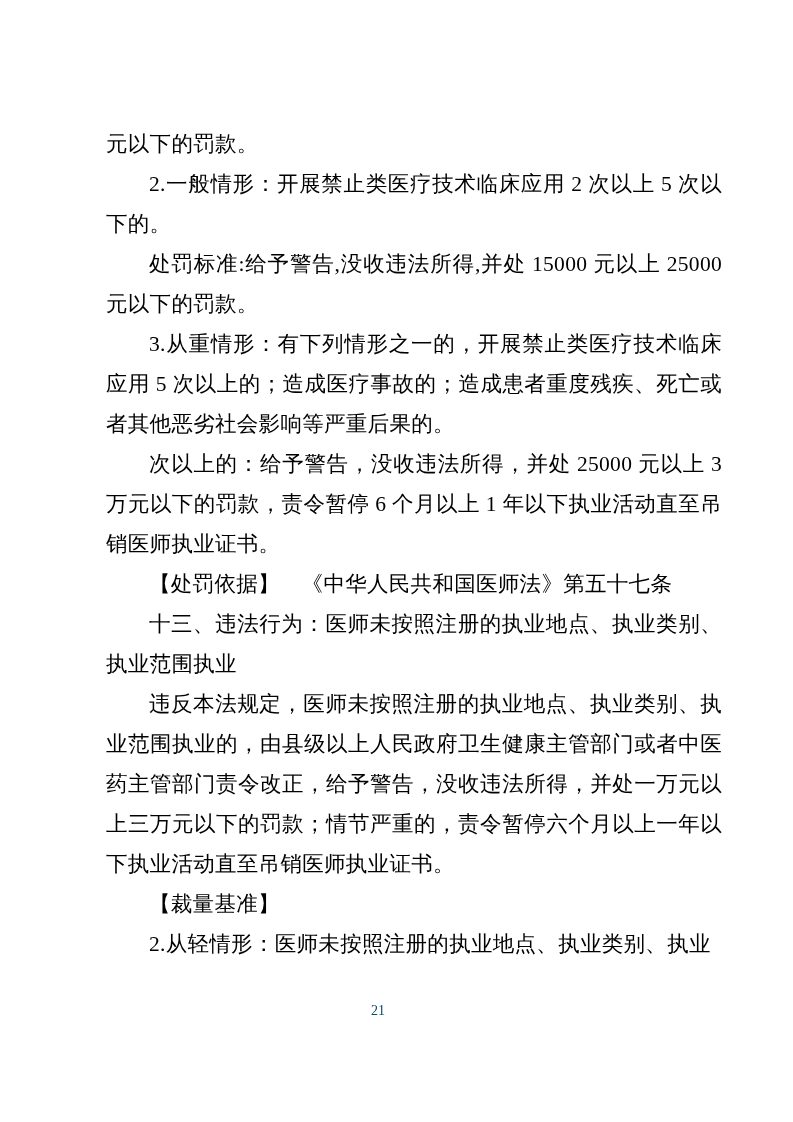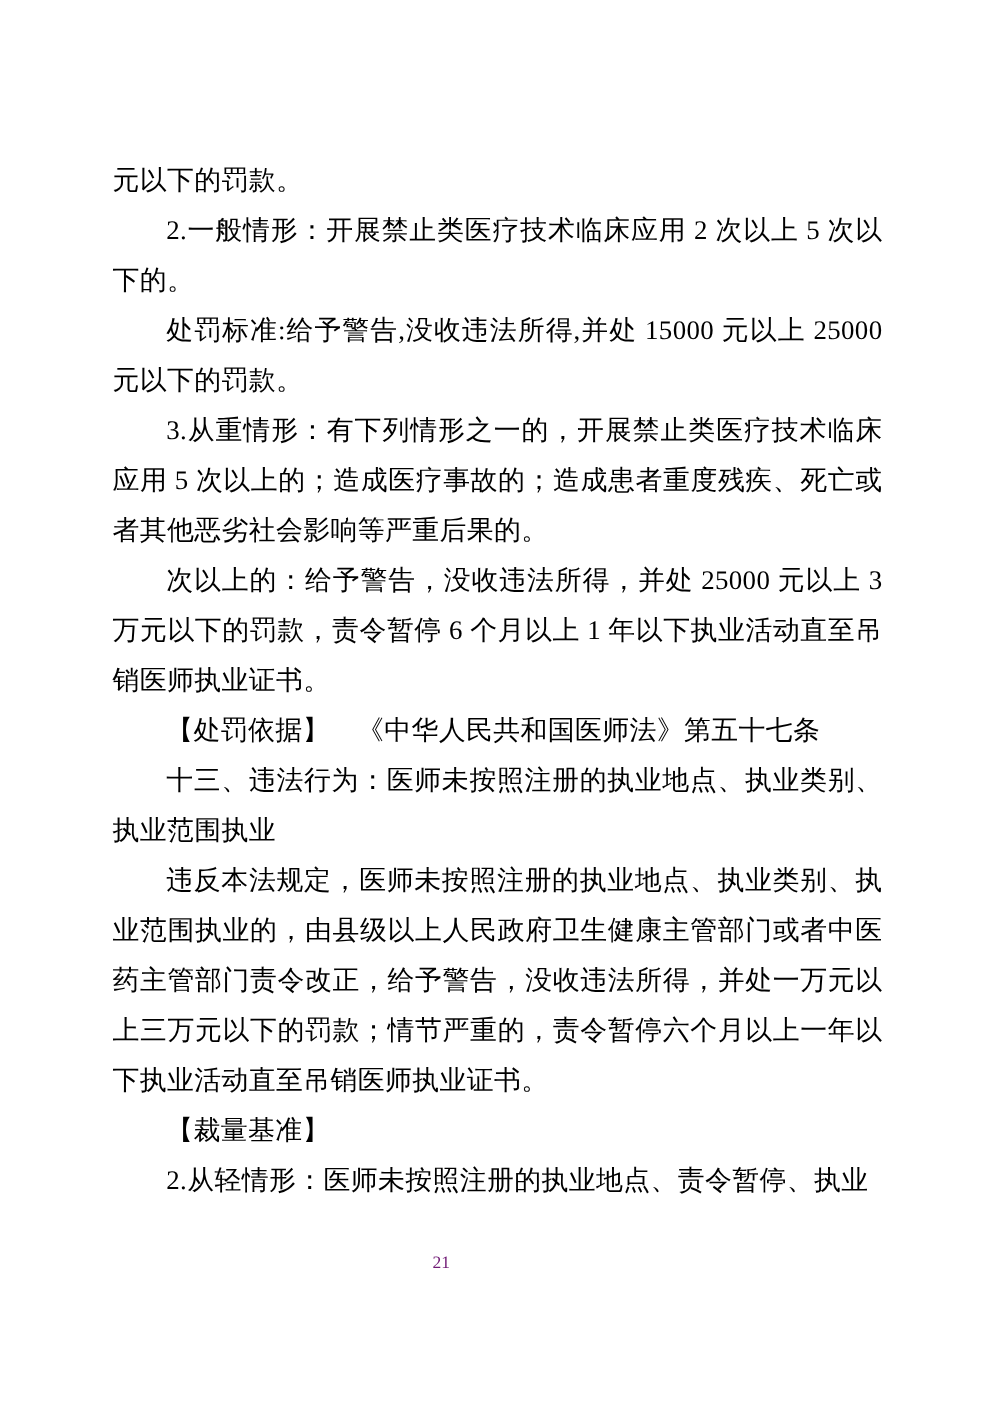--- a/index.html
+++ b/index.html
@@ -10,26 +10,27 @@
   body {
     width: 793px;
     height: 1122px;
     background: #ffffff;
     position: relative;
     font-family: "Liberation Serif", "DejaVu Serif", serif;
     color: #000000;
   }
   .page {
     position: absolute;
-    left: 0;
+    left: 16px;
     top: 0;
     width: 706px;
     height: 1122px;
     background: #ffffff;
     overflow: hidden;
+    padding-left: 18px;
   }
   .content {
     position: absolute;
     left: 90px;
     top: 124px;
     width: 616px;
     font-size: 21.5px;
     line-height: 40px;
     text-align: justify;
     text-justify: inter-ideograph;
@@ -46,21 +47,21 @@
     font-weight: normal;
   }
   .page-number {
     position: absolute;
     left: 0;
     top: 1002px;
     width: 100%;
     text-align: center;
     font-size: 14px;
     line-height: 18px;
-    color: #701a75;
+    color: #0c4a6e;
   }
 </style>
 </head>
 <body>
 
 <div class="page">
   <div class="content">
 
     <p><b></b><span>元以下的罚款。</span></p>
 
@@ -73,18 +74,18 @@
     <p class="indent"><b>次以上的：</b><span>给予警告，没收违法所得，并处 25000 元以上 3 万元以下的罚款，责令暂停 6 个月以上 1 年以下执业活动直至吊销医师执业证书。</span></p>
 
     <p class="indent"><b>【处罚依据】　《中华人民共和国医师法》第五十七条</b><span></span></p>
 
     <p class="indent"><b>十三、违法行为：医师未按照注册的执业地点、执业类别、执业范围执业</b><span></span></p>
 
     <p class="indent"><b></b><span>违反本法规定，医师未按照注册的执业地点、执业类别、执业范围执业的，由县级以上人民政府卫生健康主管部门或者中医药主管部门责令改正，给予警告，没收违法所得，并处一万元以上三万元以下的罚款；情节严重的，责令暂停六个月以上一年以下执业活动直至吊销医师执业证书。</span></p>
 
     <p class="indent"><b>【裁量基准】</b><span></span></p>
 
-    <p class="indent"><b>2.从轻情形：</b><span>医师未按照注册的执业地点、责令暂停、执业</span></p>
+    <p class="indent"><b>2.从轻情形：</b><span>医师未按照注册的执业地点、执业类别、执业</span></p>
 
   </div>
 
   <div class="page-number">21</div>
 </div>
 
 </body></html>

